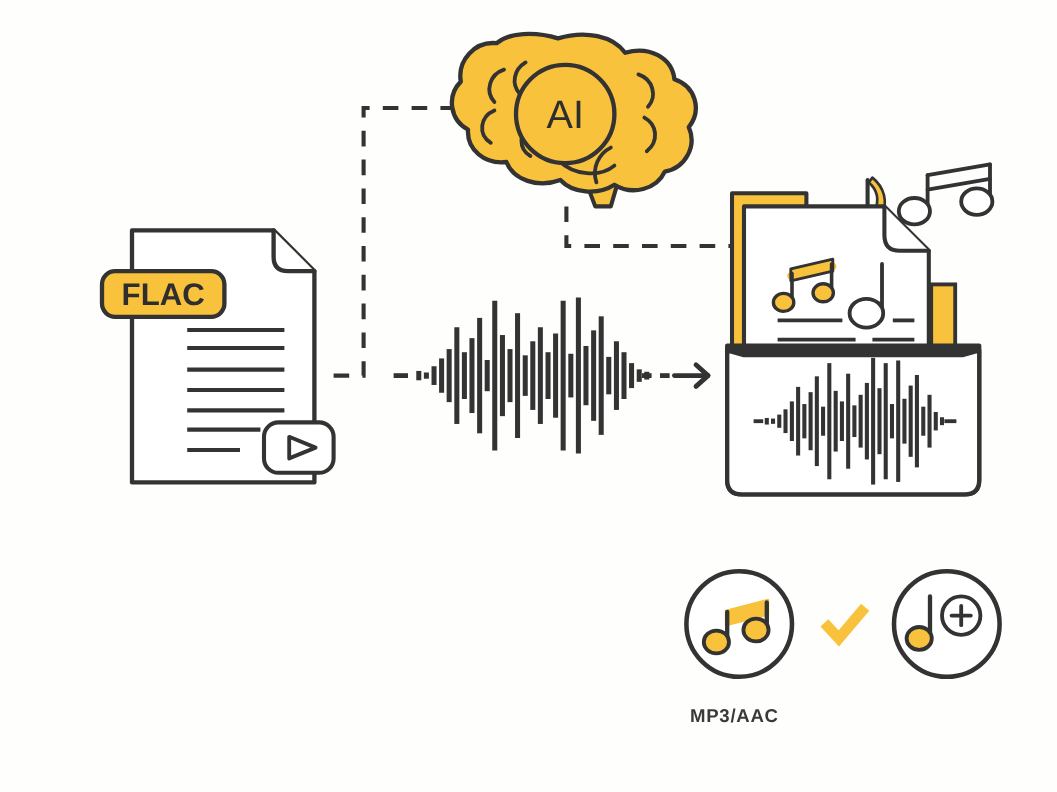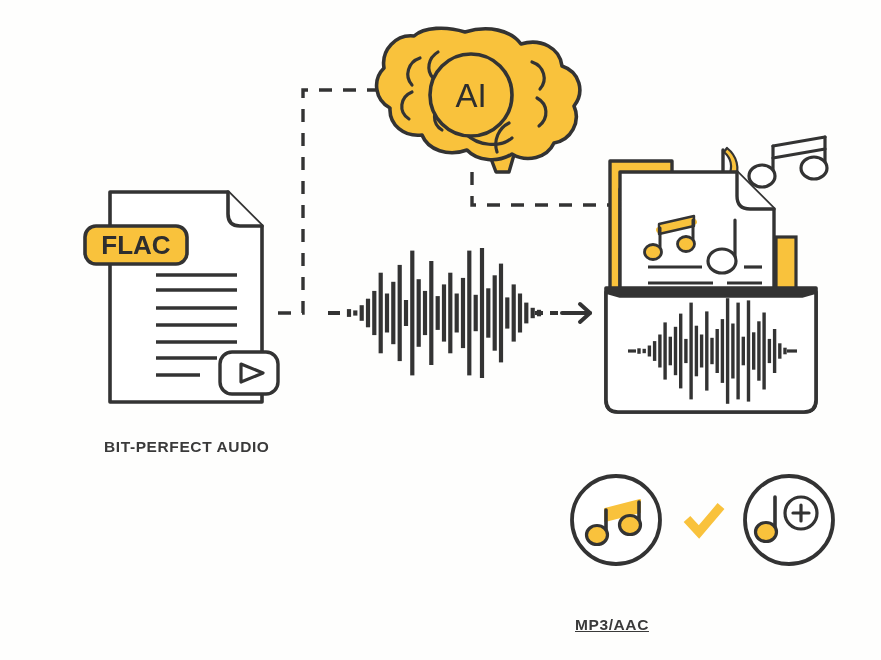--- a/index.html
+++ b/index.html
@@ -28,21 +28,21 @@
   .cap {
     position: absolute;
     font-family: "Liberation Sans", sans-serif;
     font-weight: bold;
     font-size: 15.5px;
     letter-spacing: 0.6px;
     color: #3A3A3A;
     white-space: nowrap;
   }
   #cap-left  { left: 104px; top: 438px; }
-  #cap-right { left: 575px; top: 616px; text-decoration: underline; }
+  #cap-right { left: 575px; top: 589px; }
 </style>
 </head>
 <body>
 
 <div id="stage">
 
   <svg id="art" viewBox="0 0 881 660">
 
     <g fill="none" stroke="#333333" stroke-width="3.4" stroke-dasharray="13 11" stroke-linecap="butt">
       <path d="M 278 313 L 303 313 L 303 90 L 404 90"></path>
@@ -268,17 +268,16 @@
         <circle cx="789" cy="520" r="44" fill="#FFFFFF" stroke="#333333" stroke-width="3.8"></circle>
         <line x1="775" y1="497" x2="775" y2="529" stroke="#333333" stroke-width="3.6" stroke-linecap="round"></line>
         <ellipse cx="766" cy="532" rx="10.5" ry="9.5" fill="#F9C23C" stroke="#333333" stroke-width="3.2"></ellipse>
         <circle cx="801" cy="513" r="16" fill="#FFFFFF" stroke="#333333" stroke-width="3.2"></circle>
         <line x1="793" y1="513" x2="809" y2="513" stroke="#333333" stroke-width="3.2" stroke-linecap="round"></line>
         <line x1="801" y1="505" x2="801" y2="521" stroke="#333333" stroke-width="3.2" stroke-linecap="round"></line>
       </g>
     </g>
   </svg>
 
-  <div class="cap" id="cap-left">BIT-PERFECT AUDIO</div>
 
   <div class="cap" id="cap-right">MP3/AAC</div>
 
 </div>
 
 </body></html>

